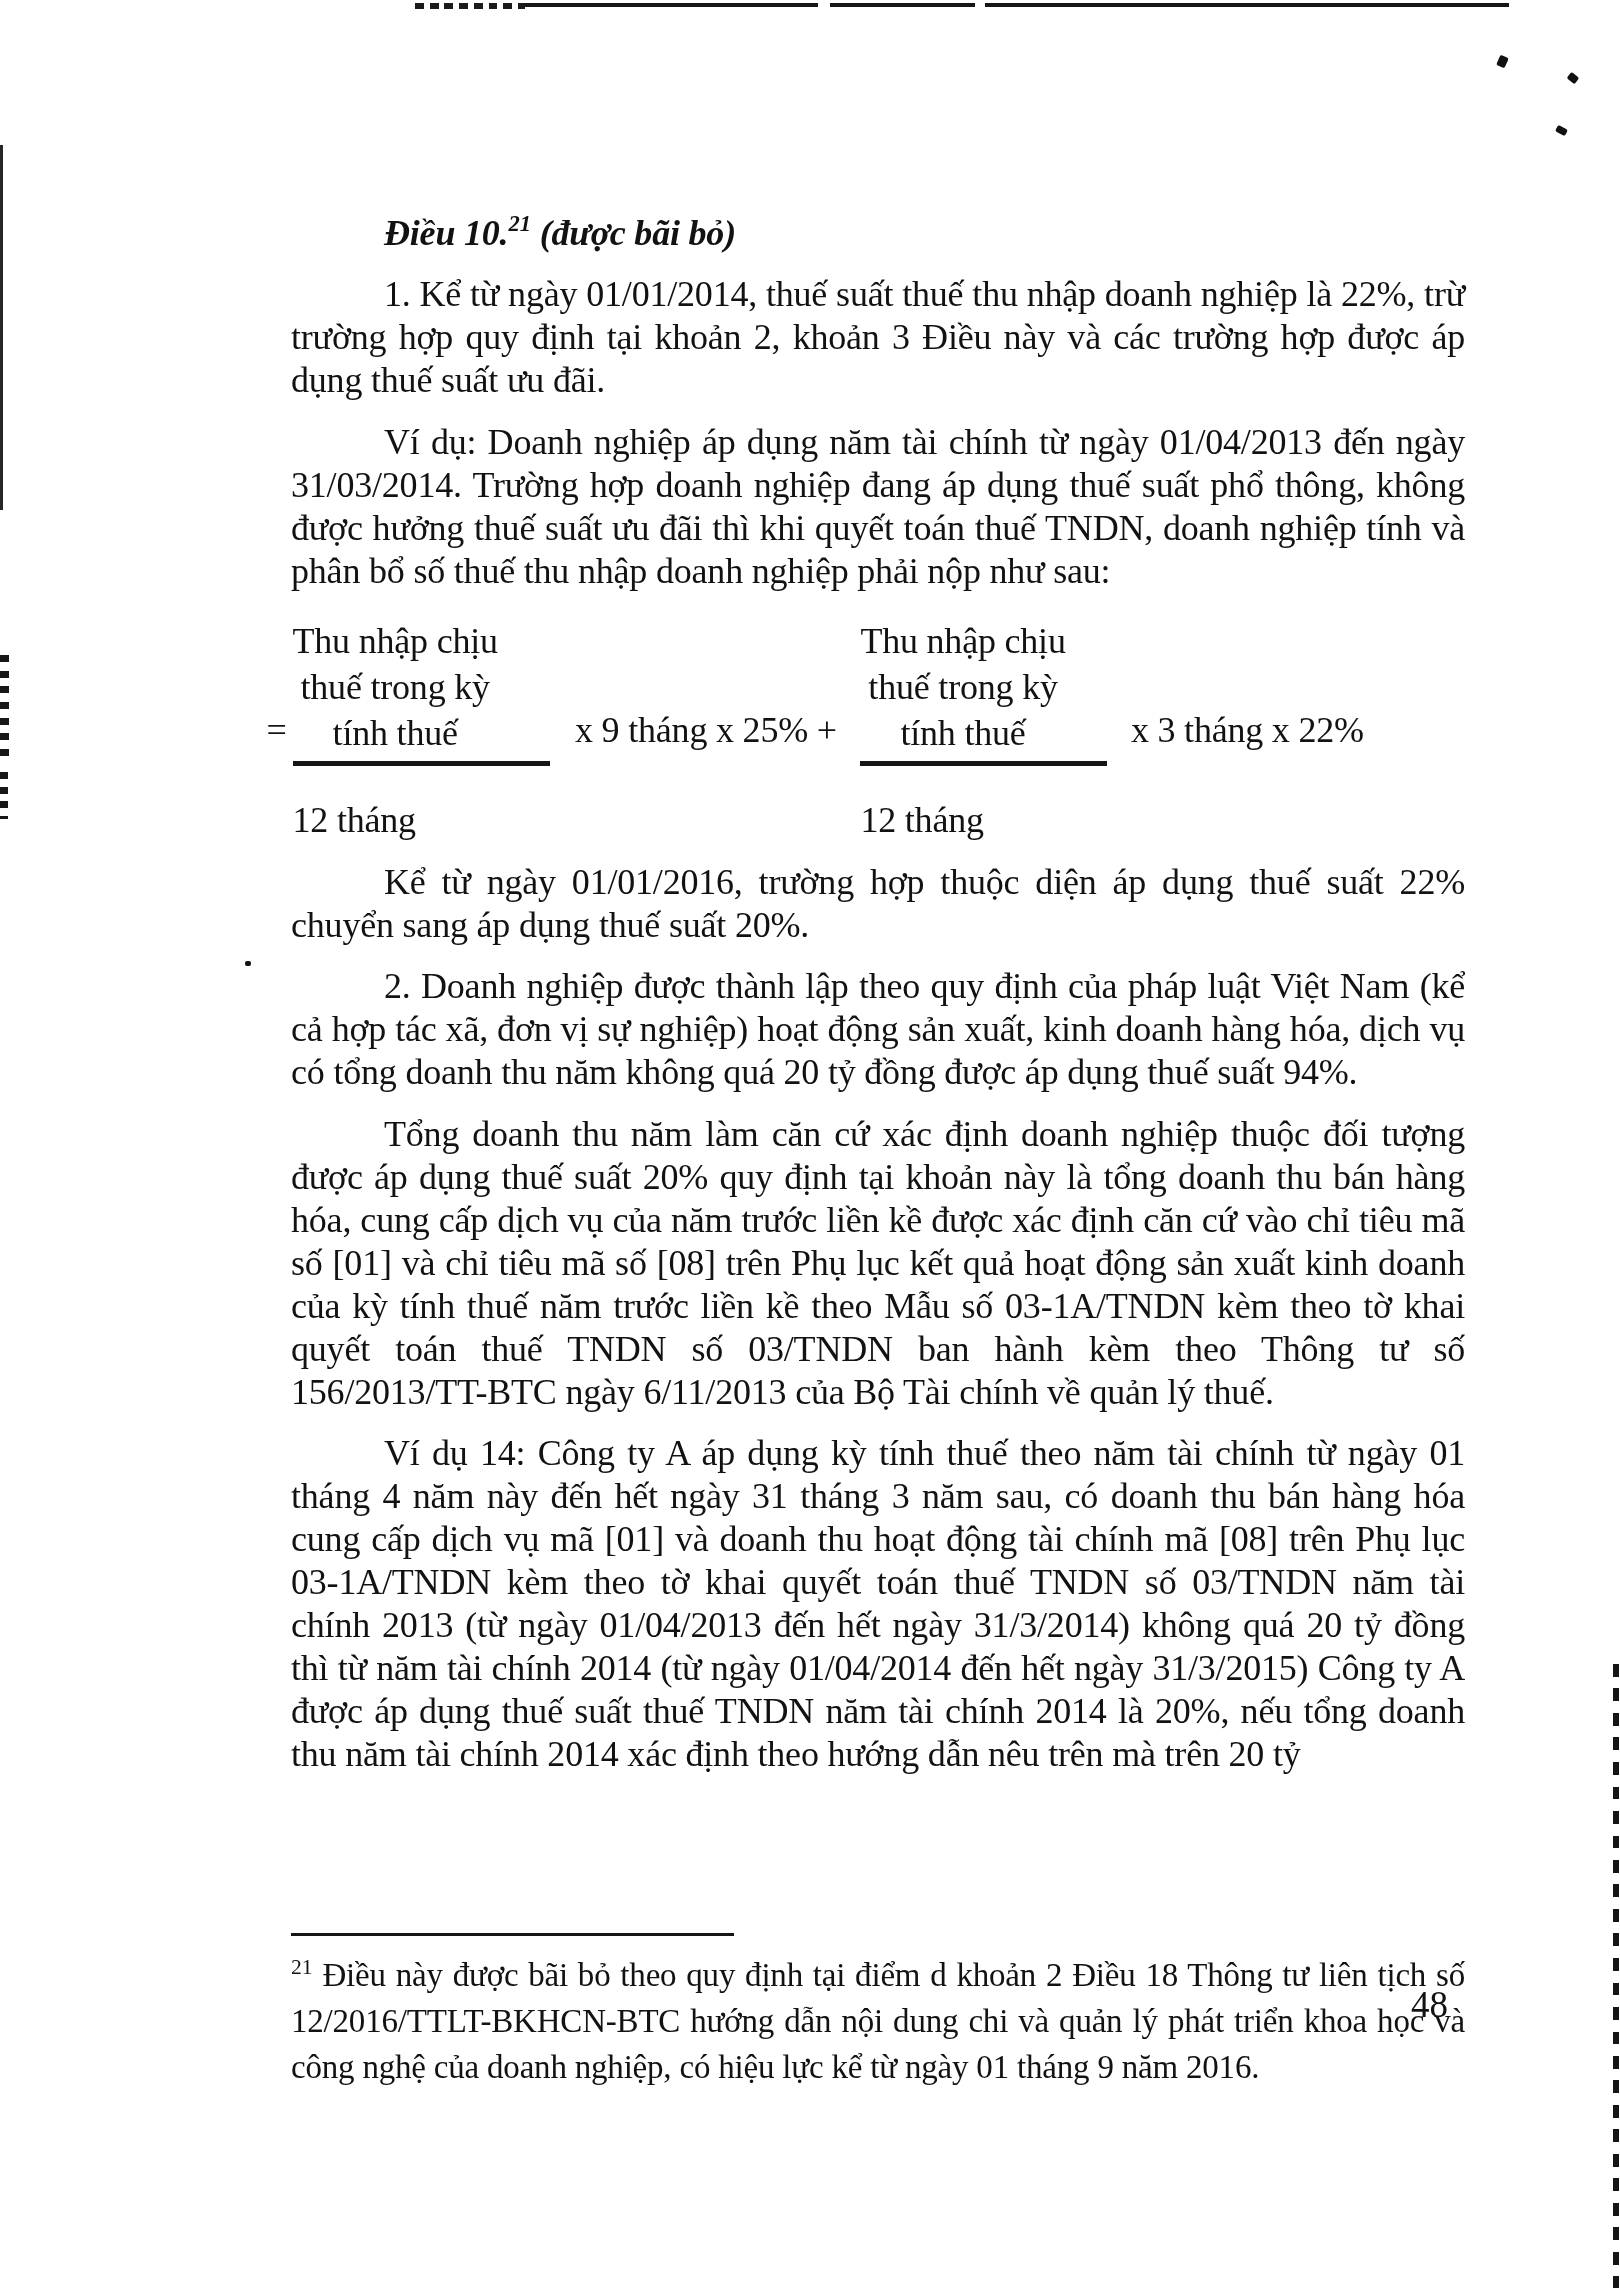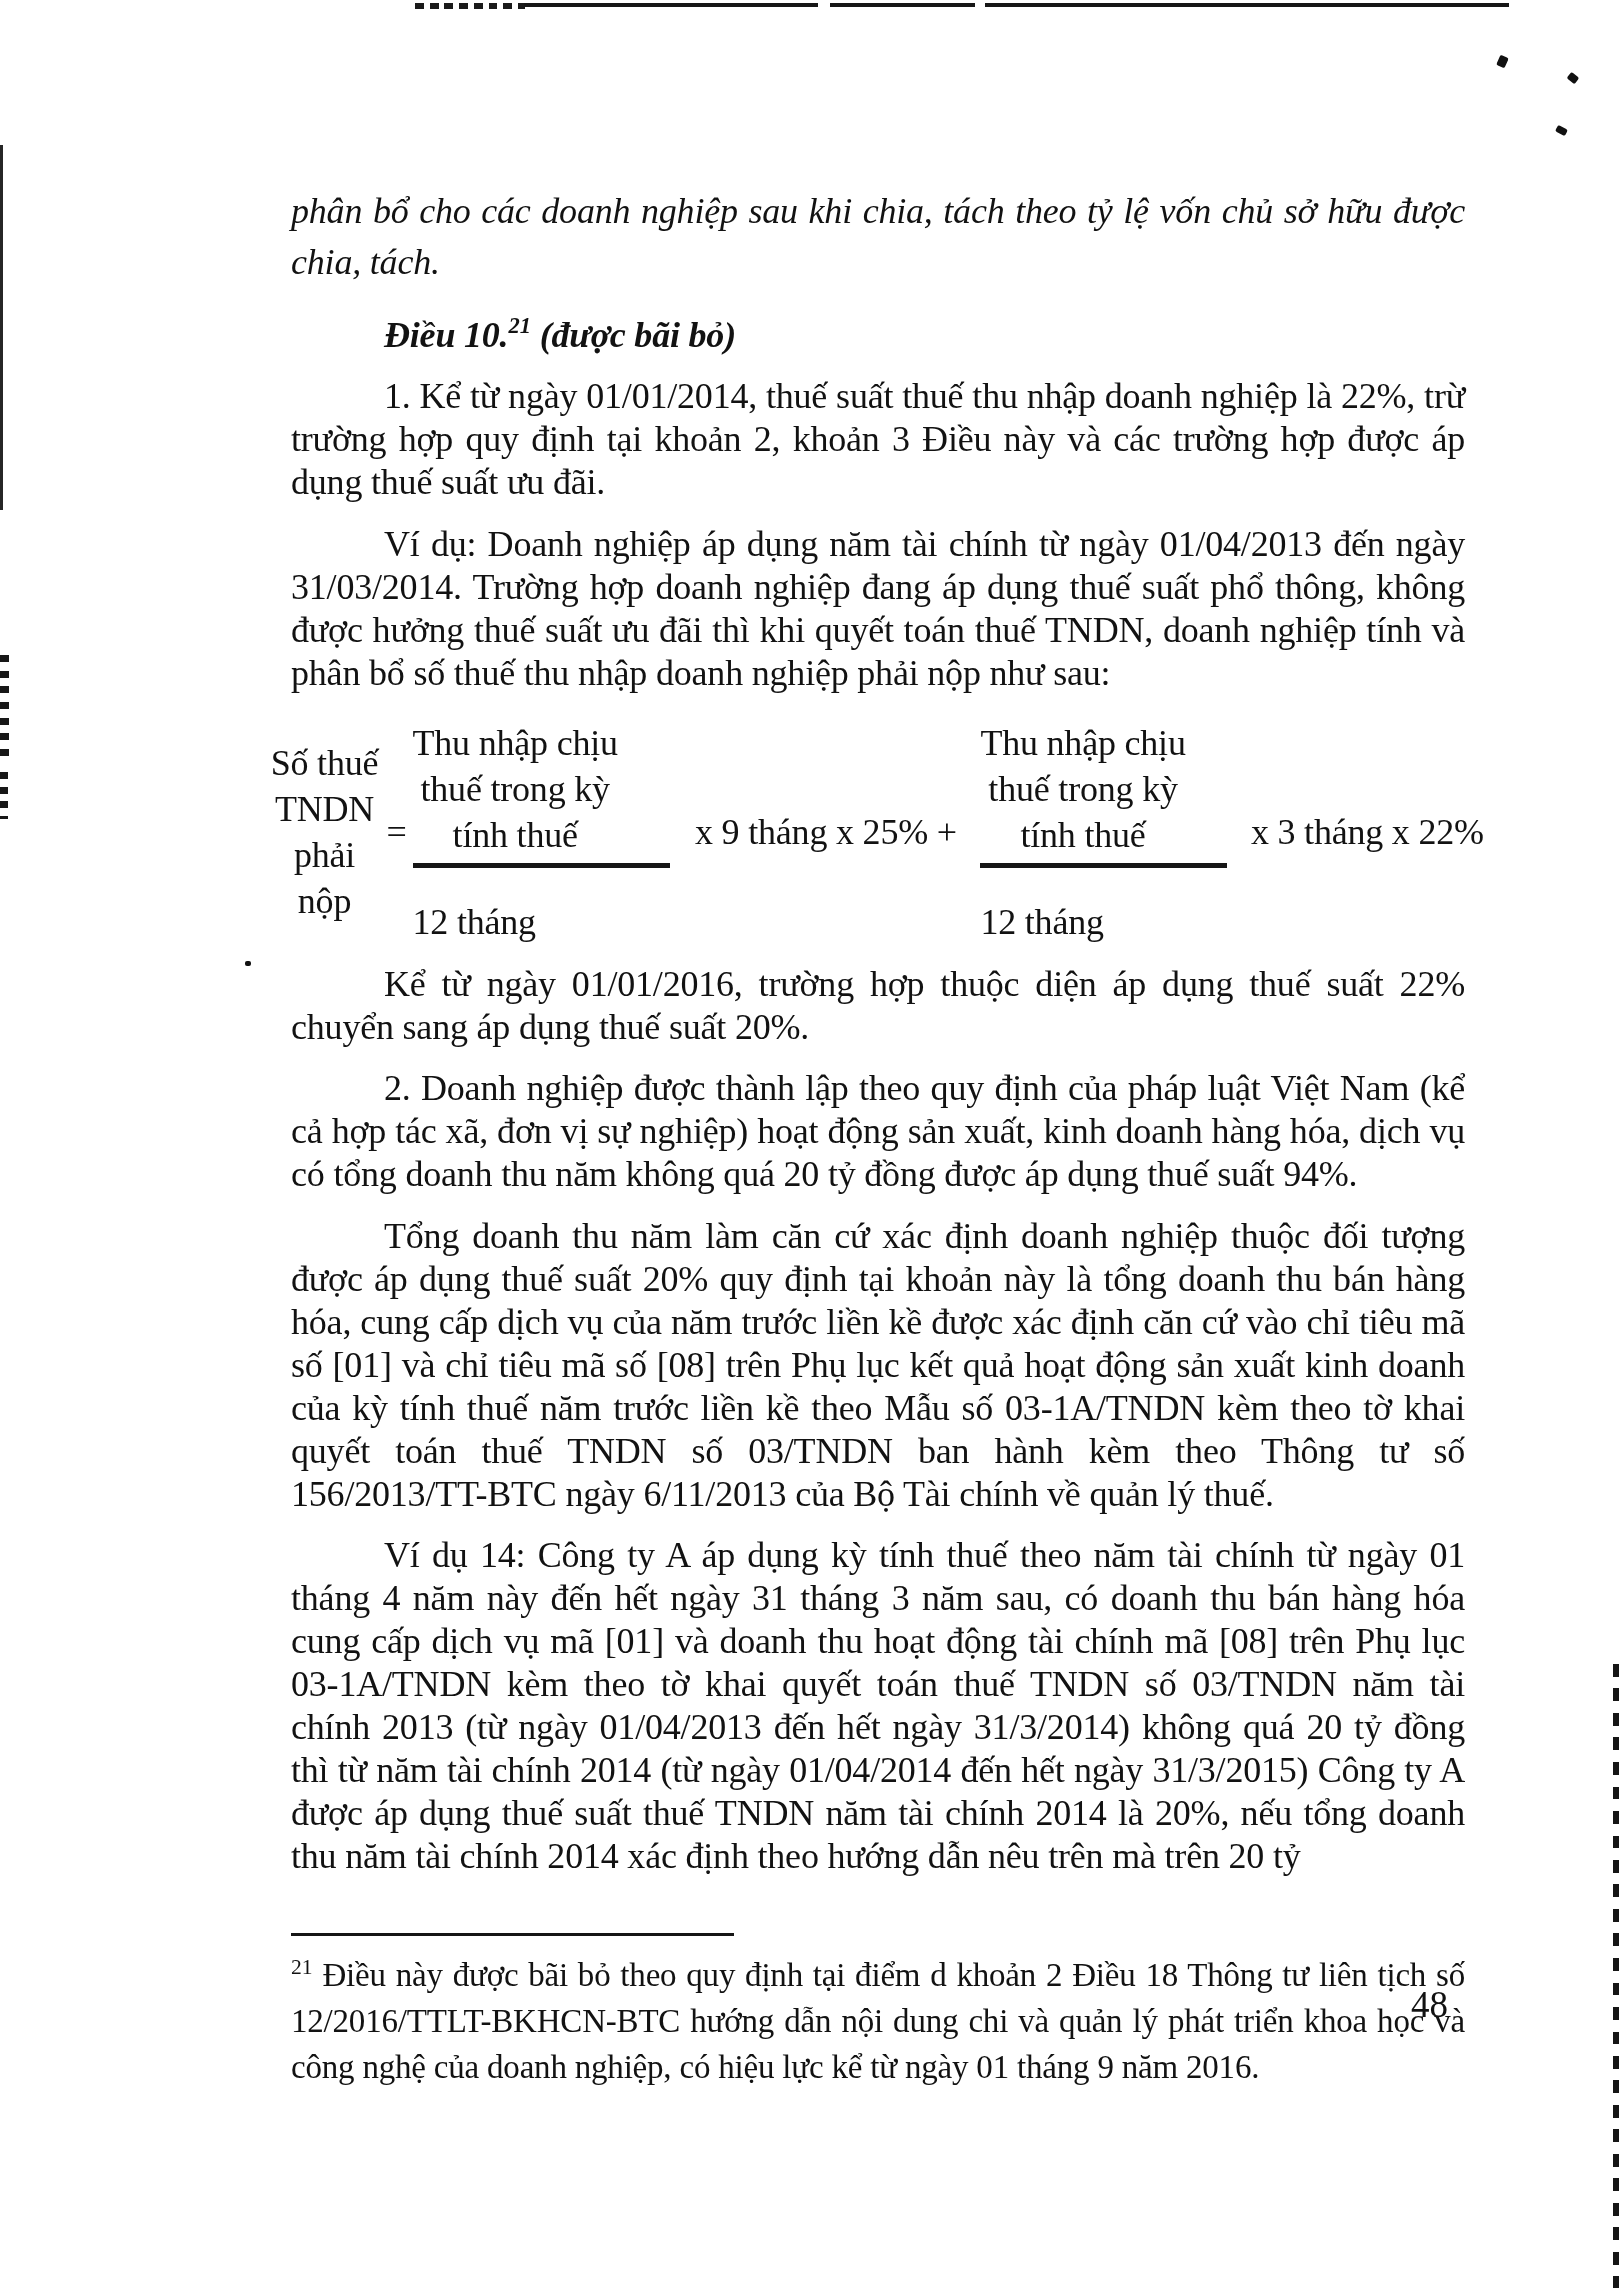--- a/index.html
+++ b/index.html
@@ -107,38 +107,31 @@
 <div class="artifact left-dashes-1"></div>
 <div class="artifact left-dashes-2"></div>
 <div class="artifact right-dashes"></div>
 <div class="artifact speck speck-1"></div>
 <div class="artifact speck speck-2"></div>
 <div class="artifact speck speck-3"></div>
 <div class="artifact speck speck-4"></div>
 
 <div class="page-content">
 
-  <p class="cont-para">phân bổ cho các doanh nghiệp sau khi chia, tách theo tỷ lệ vốn chủ sở hữu được chia, tách.</p>
 
   <p class="h-article10">
     <span>Điều 10.</span><sup class="ref">21</sup><span> (được bãi bỏ)</span>
   </p>
 
 
   <p class="para">1. Kể từ ngày 01/01/2014, thuế suất thuế thu nhập doanh nghiệp là 22%, trừ trường hợp quy định tại khoản 2, khoản 3 Điều này và các trường hợp được áp dụng thuế suất ưu đãi.</p>
 
   <p class="para">Ví dụ: Doanh nghiệp áp dụng năm tài chính từ ngày 01/04/2013 đến ngày 31/03/2014. Trường hợp doanh nghiệp đang áp dụng thuế suất phổ thông, không được hưởng thuế suất ưu đãi thì khi quyết toán thuế TNDN, doanh nghiệp tính và phân bổ số thuế thu nhập doanh nghiệp phải nộp như sau:</p>
 
   <div class="formula">
-    <div class="f-lhs">
-      <span>Số thuế</span>
-      <span>TNDN</span>
-      <span>phải</span>
-      <span>nộp</span>
-    </div>
     <div class="f-eq">=</div>
 
     <div class="f-frac">
       <div class="f-num">
         <span>Thu nhập chịu</span>
         <span>thuế trong kỳ</span>
         <span>tính thuế</span>
       </div>
       <div class="f-rule f-rule-1"></div>
       <div class="f-den">12 tháng</div>

